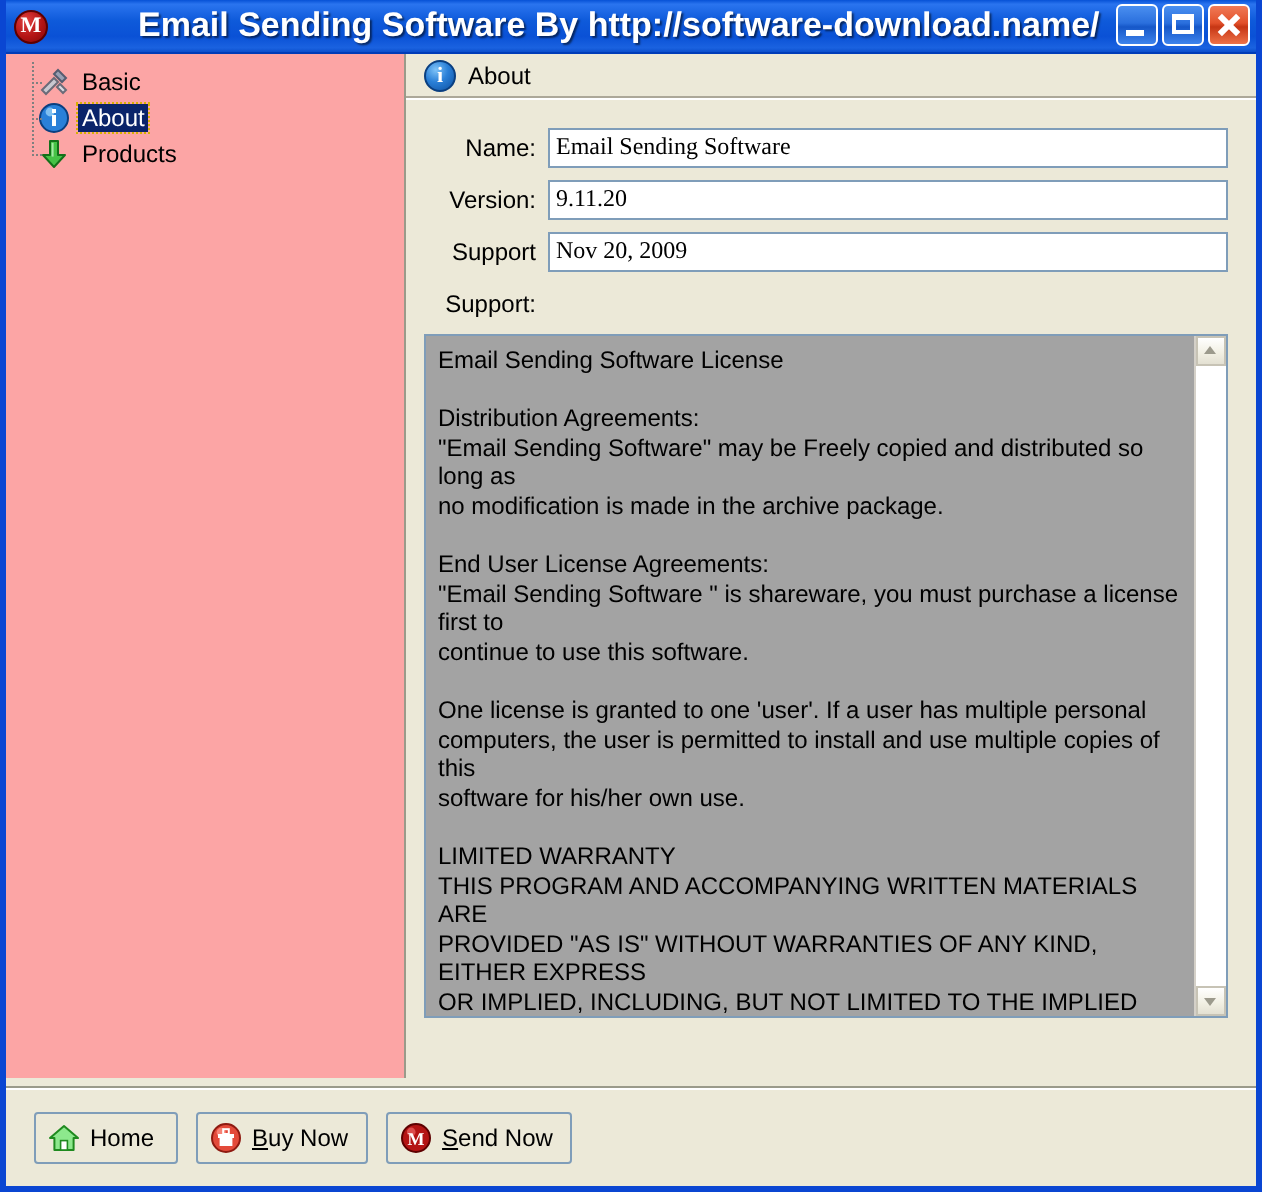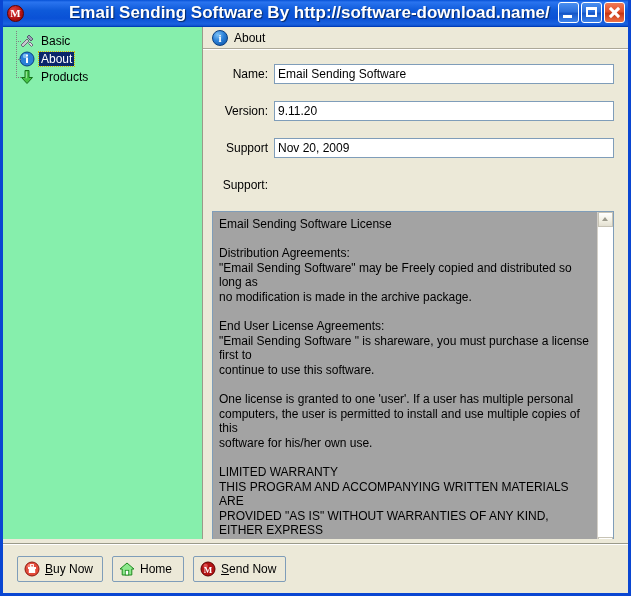--- a/index.html
+++ b/index.html
@@ -115,21 +115,21 @@
   #body-area {
     position: relative;
     height: 512px;
     display: flex;
     background: #ece9d8;
   }
 
   
   #sidebar {
     width: 200px;
-    background: #86efac;
+    background: #fca5a5;
     border-right: 1px solid #9a9a8a;
     box-sizing: border-box;
     padding: 5px 0 0 0;
     overflow: hidden;
     flex: 0 0 auto;
   }
   .tree-item {
     position: relative;
     height: 18px;
     display: flex;
@@ -217,38 +217,38 @@
   }
 
   
   #form {
     padding: 14px 0 0 0;
   }
   .form-row {
     display: flex;
     align-items: center;
     height: 21px;
-    margin-bottom: 16px;
+    margin-bottom: 5px;
   }
   .form-label {
     width: 56px;
     text-align: right;
     font-size: 12px;
     color: #000;
     padding-right: 6px;
     flex: 0 0 auto;
     margin-left: 9px;
   }
   .form-input {
     flex: 1 1 auto;
     height: 20px;
     box-sizing: border-box;
     background: #ffffff;
     border: 1px solid #7f9db9;
-    font-family: Liberation Sans, sans-serif;
+    font-family: Liberation Serif, serif;
     font-size: 12px;
     color: #000;
     padding: 0 3px;
     line-height: 18px;
     margin-right: 14px;
     outline: none;
   }
   .form-link {
     flex: 1 1 auto;
     font-size: 12px;
@@ -466,47 +466,47 @@
         <div id="license-scroll">
           <div class="sb-arrow up"></div>
           <div class="sb-arrow down"></div>
         </div>
       </div>
 
     </div>
   </div>
 
   <div id="footer">
+
+    <div class="toolbtn">
+      <span class="btn-icon">
+        <svg width="16" height="16" viewBox="0 0 16 16">
+          <path d="M8 2 L15 8 H12.8 V14 H3.2 V8 H1 Z" fill="#8de88d" stroke="#1f8a1f" stroke-width="1" stroke-linejoin="round"></path>
+          <rect x="6.3" y="9.3" width="3.4" height="4.7" fill="#ffffff" stroke="#1f8a1f" stroke-width="0.8"></rect>
+        </svg>
+      </span>
+      <span>Home</span>
+    </div>
 
     <div class="toolbtn">
       <span class="btn-icon">
         <svg width="16" height="16" viewBox="0 0 16 16">
           <circle cx="8" cy="8" r="7" fill="#e34a3a" stroke="#8e1a10" stroke-width="1"></circle>
           <circle cx="5.6" cy="5.2" r="2.3" fill="#ff9b8e" opacity="0.7"></circle>
           <rect x="4" y="6" width="8" height="2" fill="#ffffff"></rect>
           <rect x="4.8" y="8" width="6.4" height="4" fill="#ffffff"></rect>
           <rect x="6.6" y="3.6" width="2.8" height="2.4" fill="none" stroke="#ffffff" stroke-width="1"></rect>
         </svg>
       </span>
       <span><span class="u">B</span><span>uy Now</span></span>
     </div>
 
     <div class="toolbtn">
       <span class="btn-icon">
         <svg width="16" height="16" viewBox="0 0 16 16">
-          <path d="M8 2 L15 8 H12.8 V14 H3.2 V8 H1 Z" fill="#8de88d" stroke="#1f8a1f" stroke-width="1" stroke-linejoin="round"></path>
-          <rect x="6.3" y="9.3" width="3.4" height="4.7" fill="#ffffff" stroke="#1f8a1f" stroke-width="0.8"></rect>
-        </svg>
-      </span>
-      <span>Home</span>
-    </div>
-
-    <div class="toolbtn">
-      <span class="btn-icon">
-        <svg width="16" height="16" viewBox="0 0 16 16">
           <circle cx="8" cy="8" r="7" fill="#b41414" stroke="#5e0000" stroke-width="1"></circle>
           <circle cx="5.6" cy="5" r="2.2" fill="#ef6b6b" opacity="0.65"></circle>
           <text x="8" y="11.6" font-family="Liberation Serif, serif" font-size="9" font-weight="bold" fill="#ffffff" text-anchor="middle">M</text>
         </svg>
       </span>
       <span><span class="u">S</span><span>end Now</span></span>
     </div>
 
   </div>
 

